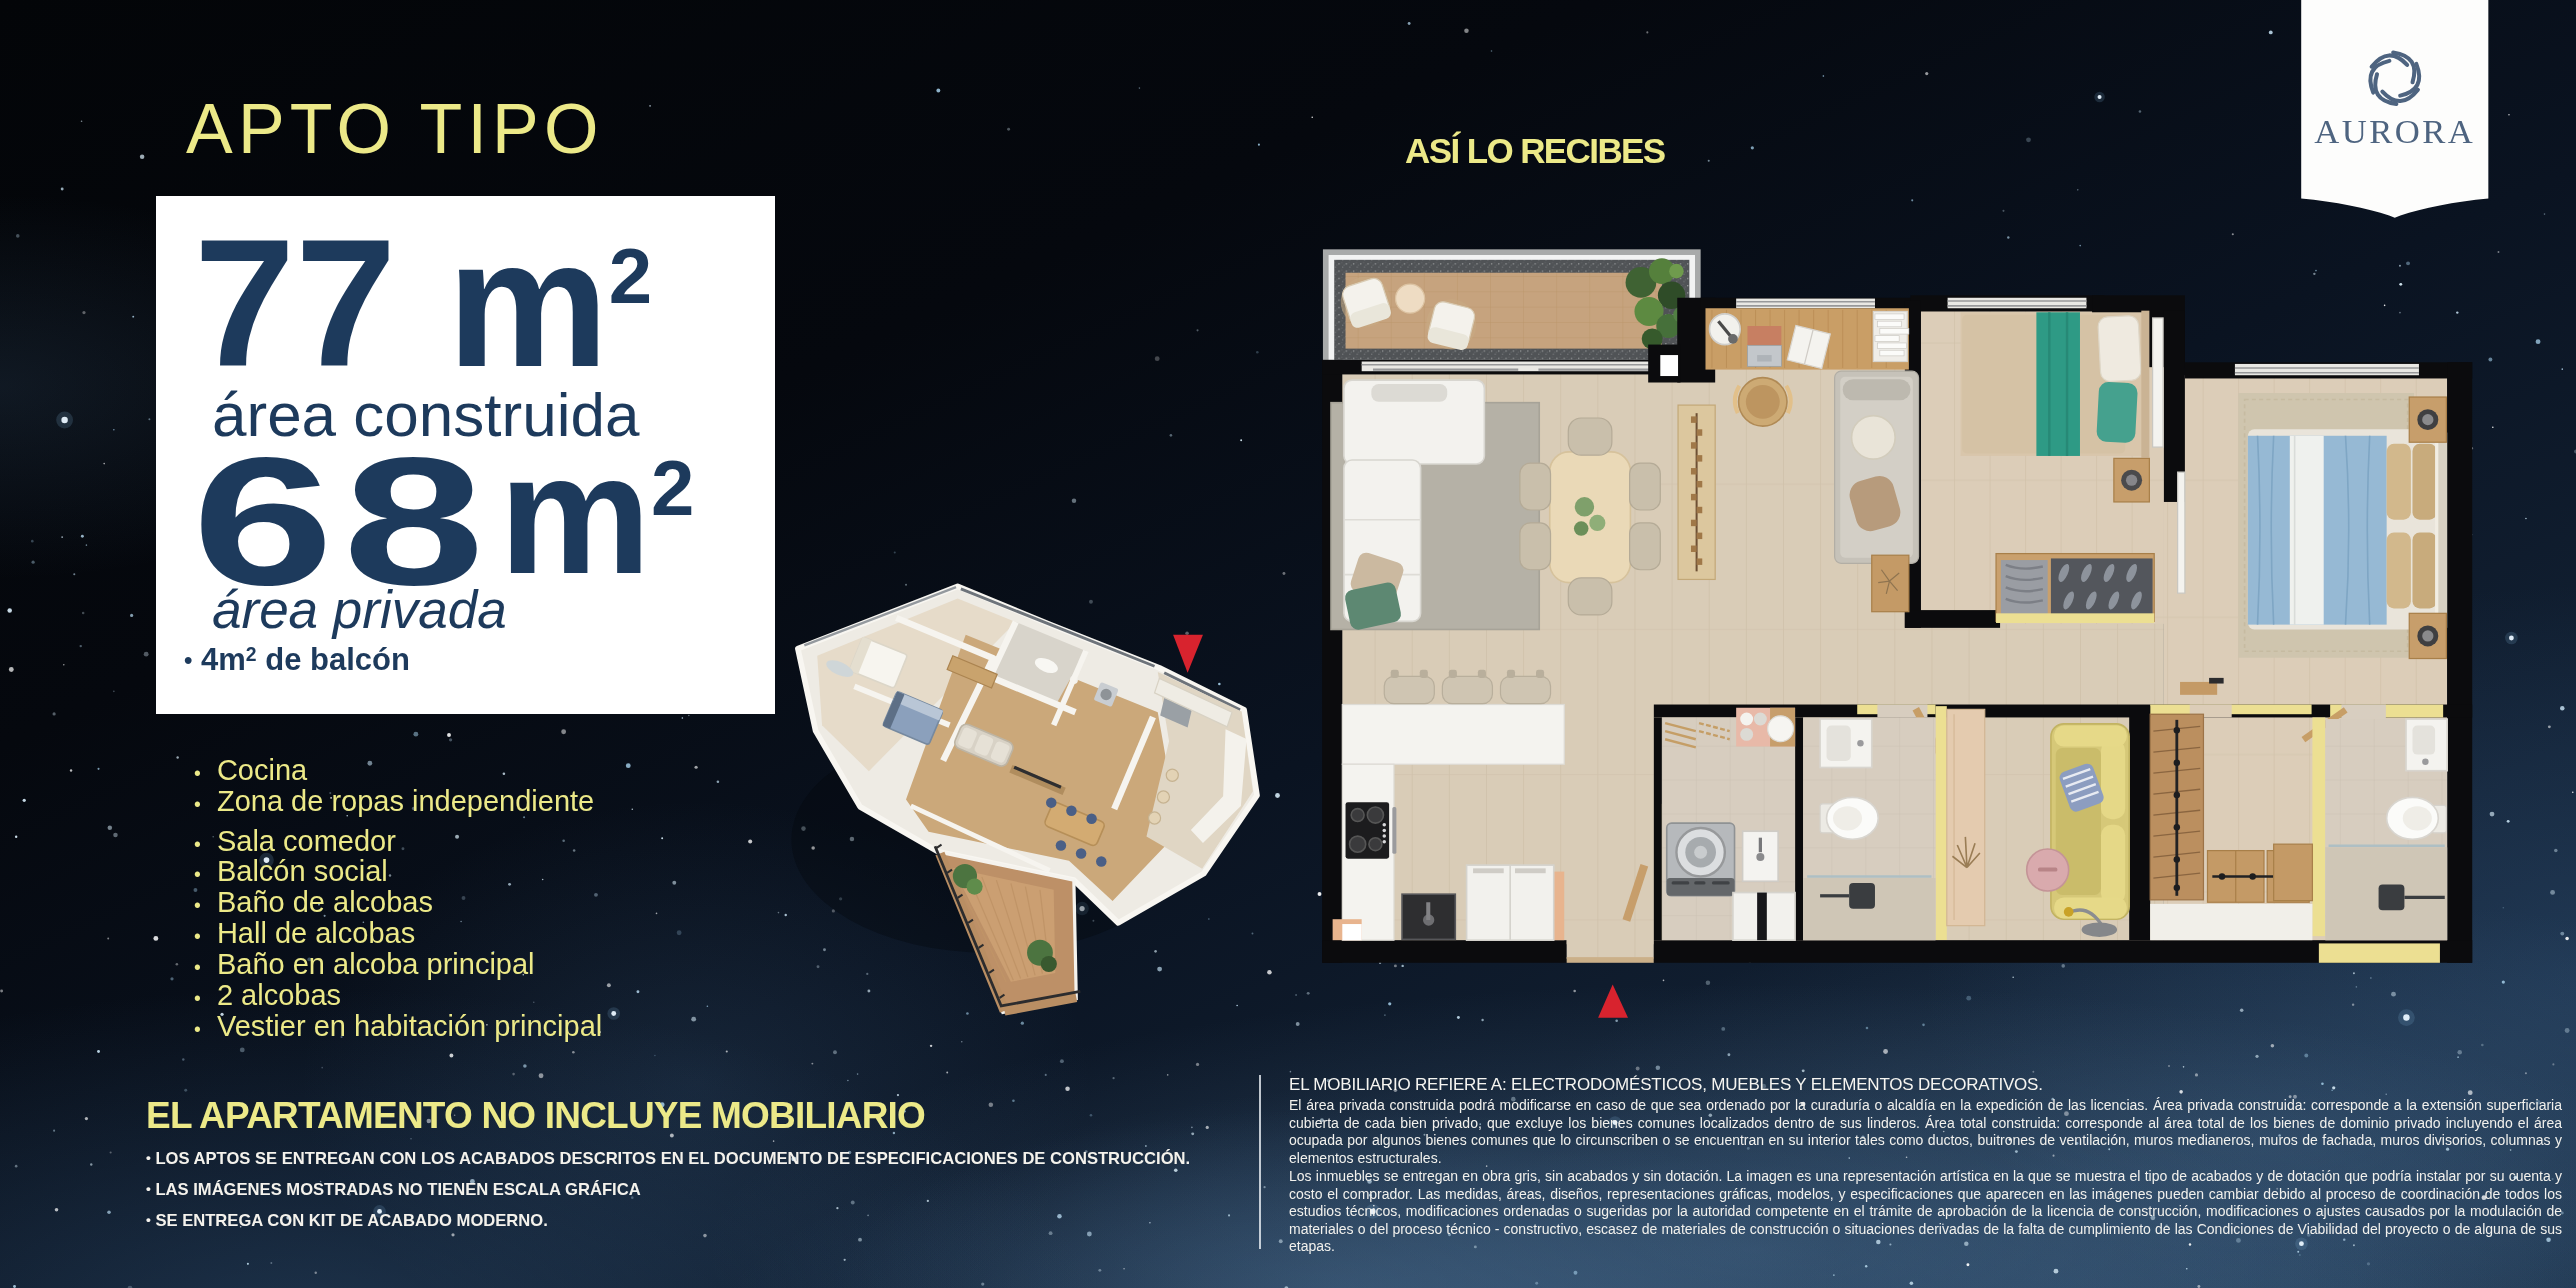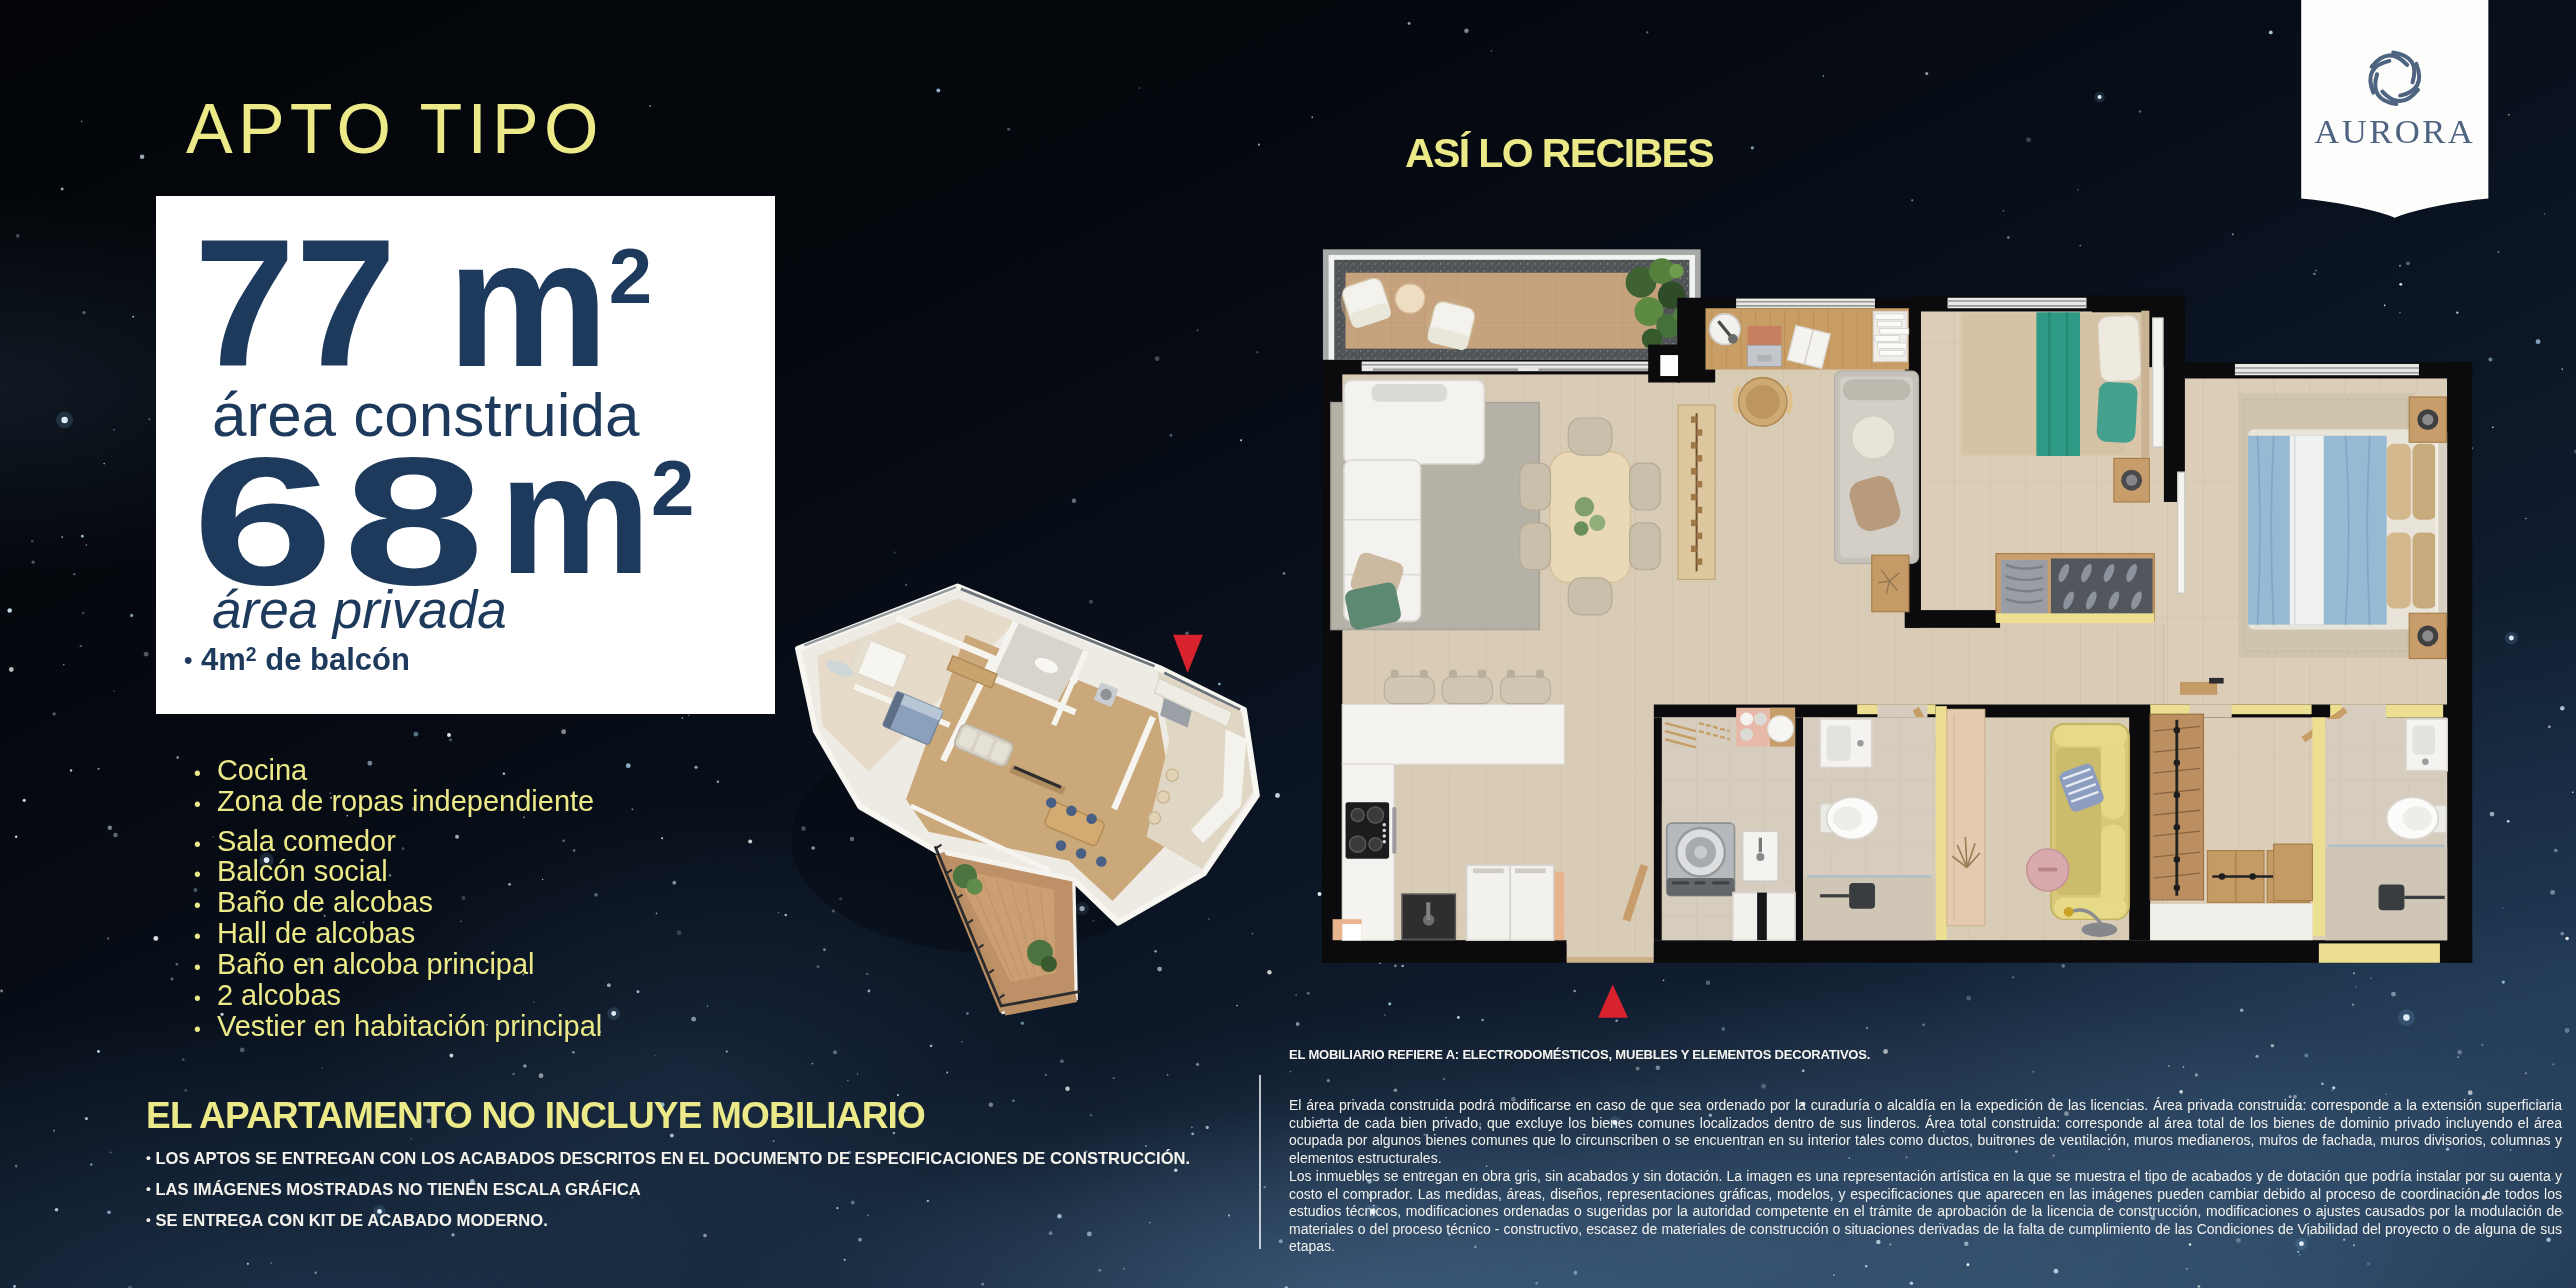--- a/index.html
+++ b/index.html
@@ -605,21 +605,21 @@
   </div>
 
   <div class="abs yellow" style="left:146px;top:1097px;font-size:37px;font-weight:bold;line-height:1;letter-spacing:-0.8px;">EL APARTAMENTO NO INCLUYE MOBILIARIO</div>
 
   <div class="abs" style="left:146px;top:1142px;font-size:16.6px;font-weight:bold;color:#f4f2ec;">
     <div style="height:31px;line-height:31px;"><span style="font-size:13.7px;vertical-align:1.6px;">•</span> LOS APTOS SE ENTREGAN CON LOS ACABADOS DESCRITOS EN EL DOCUMENTO DE ESPECIFICACIONES DE CONSTRUCCIÓN.</div>
     <div style="height:31px;line-height:31px;"><span style="font-size:13.7px;vertical-align:1.6px;">•</span> LAS IMÁGENES MOSTRADAS NO TIENEN ESCALA GRÁFICA</div>
     <div style="height:31px;line-height:31px;"><span style="font-size:13.7px;vertical-align:1.6px;">•</span> SE ENTREGA CON KIT DE ACABADO MODERNO.</div>
   </div>
 
-  <div class="abs yellow" style="left:1405px;top:133px;font-size:41px;font-weight:bold;line-height:1;letter-spacing:-1.6px;">ASÍ LO RECIBES</div>
+  <div class="abs yellow" style="left:1405px;top:133px;font-size:35px;font-weight:bold;line-height:1;letter-spacing:-1.6px;">ASÍ LO RECIBES</div>
 
   <svg class="abs" id="iso" style="left:751px;top:517px" width="565" height="581" viewBox="930 640 700 720">
 
     <ellipse cx="1225" cy="1040" rx="245" ry="140" fill="#02050a" opacity="0.32"></ellipse>
 
     <path d="M988 803 L1186 726 L1300 773 L1436 827 L1541 879 L1557 985 L1491 1082 L1385 1143 L1330 1090 L1162 1055 L1065 999 L1010 905 Z" fill="#eeebe4" stroke="#f8f6f1" stroke-width="7" stroke-linejoin="round"></path>
 
     <path d="M996 799 L1184 727" stroke="#94999e" stroke-width="3" fill="none"></path>
 
     <path d="M1190 729 L1430 825 M1442 833 L1536 879" stroke="#6d737a" stroke-width="3.5" fill="none"></path>
@@ -1256,20 +1256,20 @@
         <path d="M2964 65 Q2998 70 2988 102" transform="rotate(180 2966 97)"></path>
         <path d="M2964 65 Q2998 70 2988 102" transform="rotate(240 2966 97)"></path>
         <path d="M2964 65 Q2998 70 2988 102" transform="rotate(300 2966 97)"></path>
       </g>
 
     <text x="2966" y="177" font-family="Liberation Serif, serif" font-size="43" letter-spacing="3" fill="#4e6480" text-anchor="middle">AURORA</text>
   </svg>
 
   <div class="abs" style="left:1259px;top:1075px;width:1.6px;height:174px;background:rgba(235,240,245,.8);"></div>
 
-  <div class="abs" style="left:1289px;top:1048px;font-size:13px;font-weight:bold;color:#f6f5f1;line-height:1;letter-spacing:-0.2px;">EL MOBILIARIO REFIERE A: ELECTRODOMÉSTICOS, MUEBLES Y ELEMENTOS DECORATIVOS.</div>
+  <div class="abs" style="left:1289px;top:1076px;font-size:17px;font-weight:normal;color:#f6f5f1;line-height:1;letter-spacing:-0.2px;">EL MOBILIARIO REFIERE A: ELECTRODOMÉSTICOS, MUEBLES Y ELEMENTOS DECORATIVOS.</div>
 
   <div class="abs" style="left:1289px;top:1097px;width:1273px;font-size:14px;color:#f2f1ed;line-height:17.6px;text-align:justify;">El área privada construida podrá modificarse en caso de que sea ordenado por la curaduría o alcaldía en la expedición de las licencias. Área privada construida: corresponde a la extensión superficiaria cubierta de cada bien privado, que excluye los bienes comunes localizados dentro de sus linderos. Área total construida: corresponde al área total de los bienes de dominio privado incluyendo el área ocupada por algunos bienes comunes que lo circunscriben o se encuentran en su interior tales como ductos, buitrones de ventilación, muros medianeros, muros de fachada, muros divisorios, columnas y elementos estructurales.</div>
 
   <div class="abs" style="left:1289px;top:1168px;width:1273px;font-size:14px;color:#f2f1ed;line-height:17.6px;text-align:justify;">Los inmuebles se entregan en obra gris, sin acabados y sin dotación. La imagen es una representación artística en la que se muestra el tipo de acabados y de dotación que podría instalar por su cuenta y costo el comprador. Las medidas, áreas, diseños, representaciones gráficas, modelos, y especificaciones que aparecen en las imágenes pueden cambiar debido al proceso de coordinación de todos los estudios técnicos, modificaciones ordenadas o sugeridas por la autoridad competente en el trámite de aprobación de la licencia de construcción, modificaciones o ajustes causados por la modulación de materiales o del proceso técnico - constructivo, escasez de materiales de construcción o situaciones derivadas de la falta de cumplimiento de las Condiciones de Viabilidad del proyecto o de alguna de sus etapas.</div>
 
 </div>
 
 
 </body></html>

